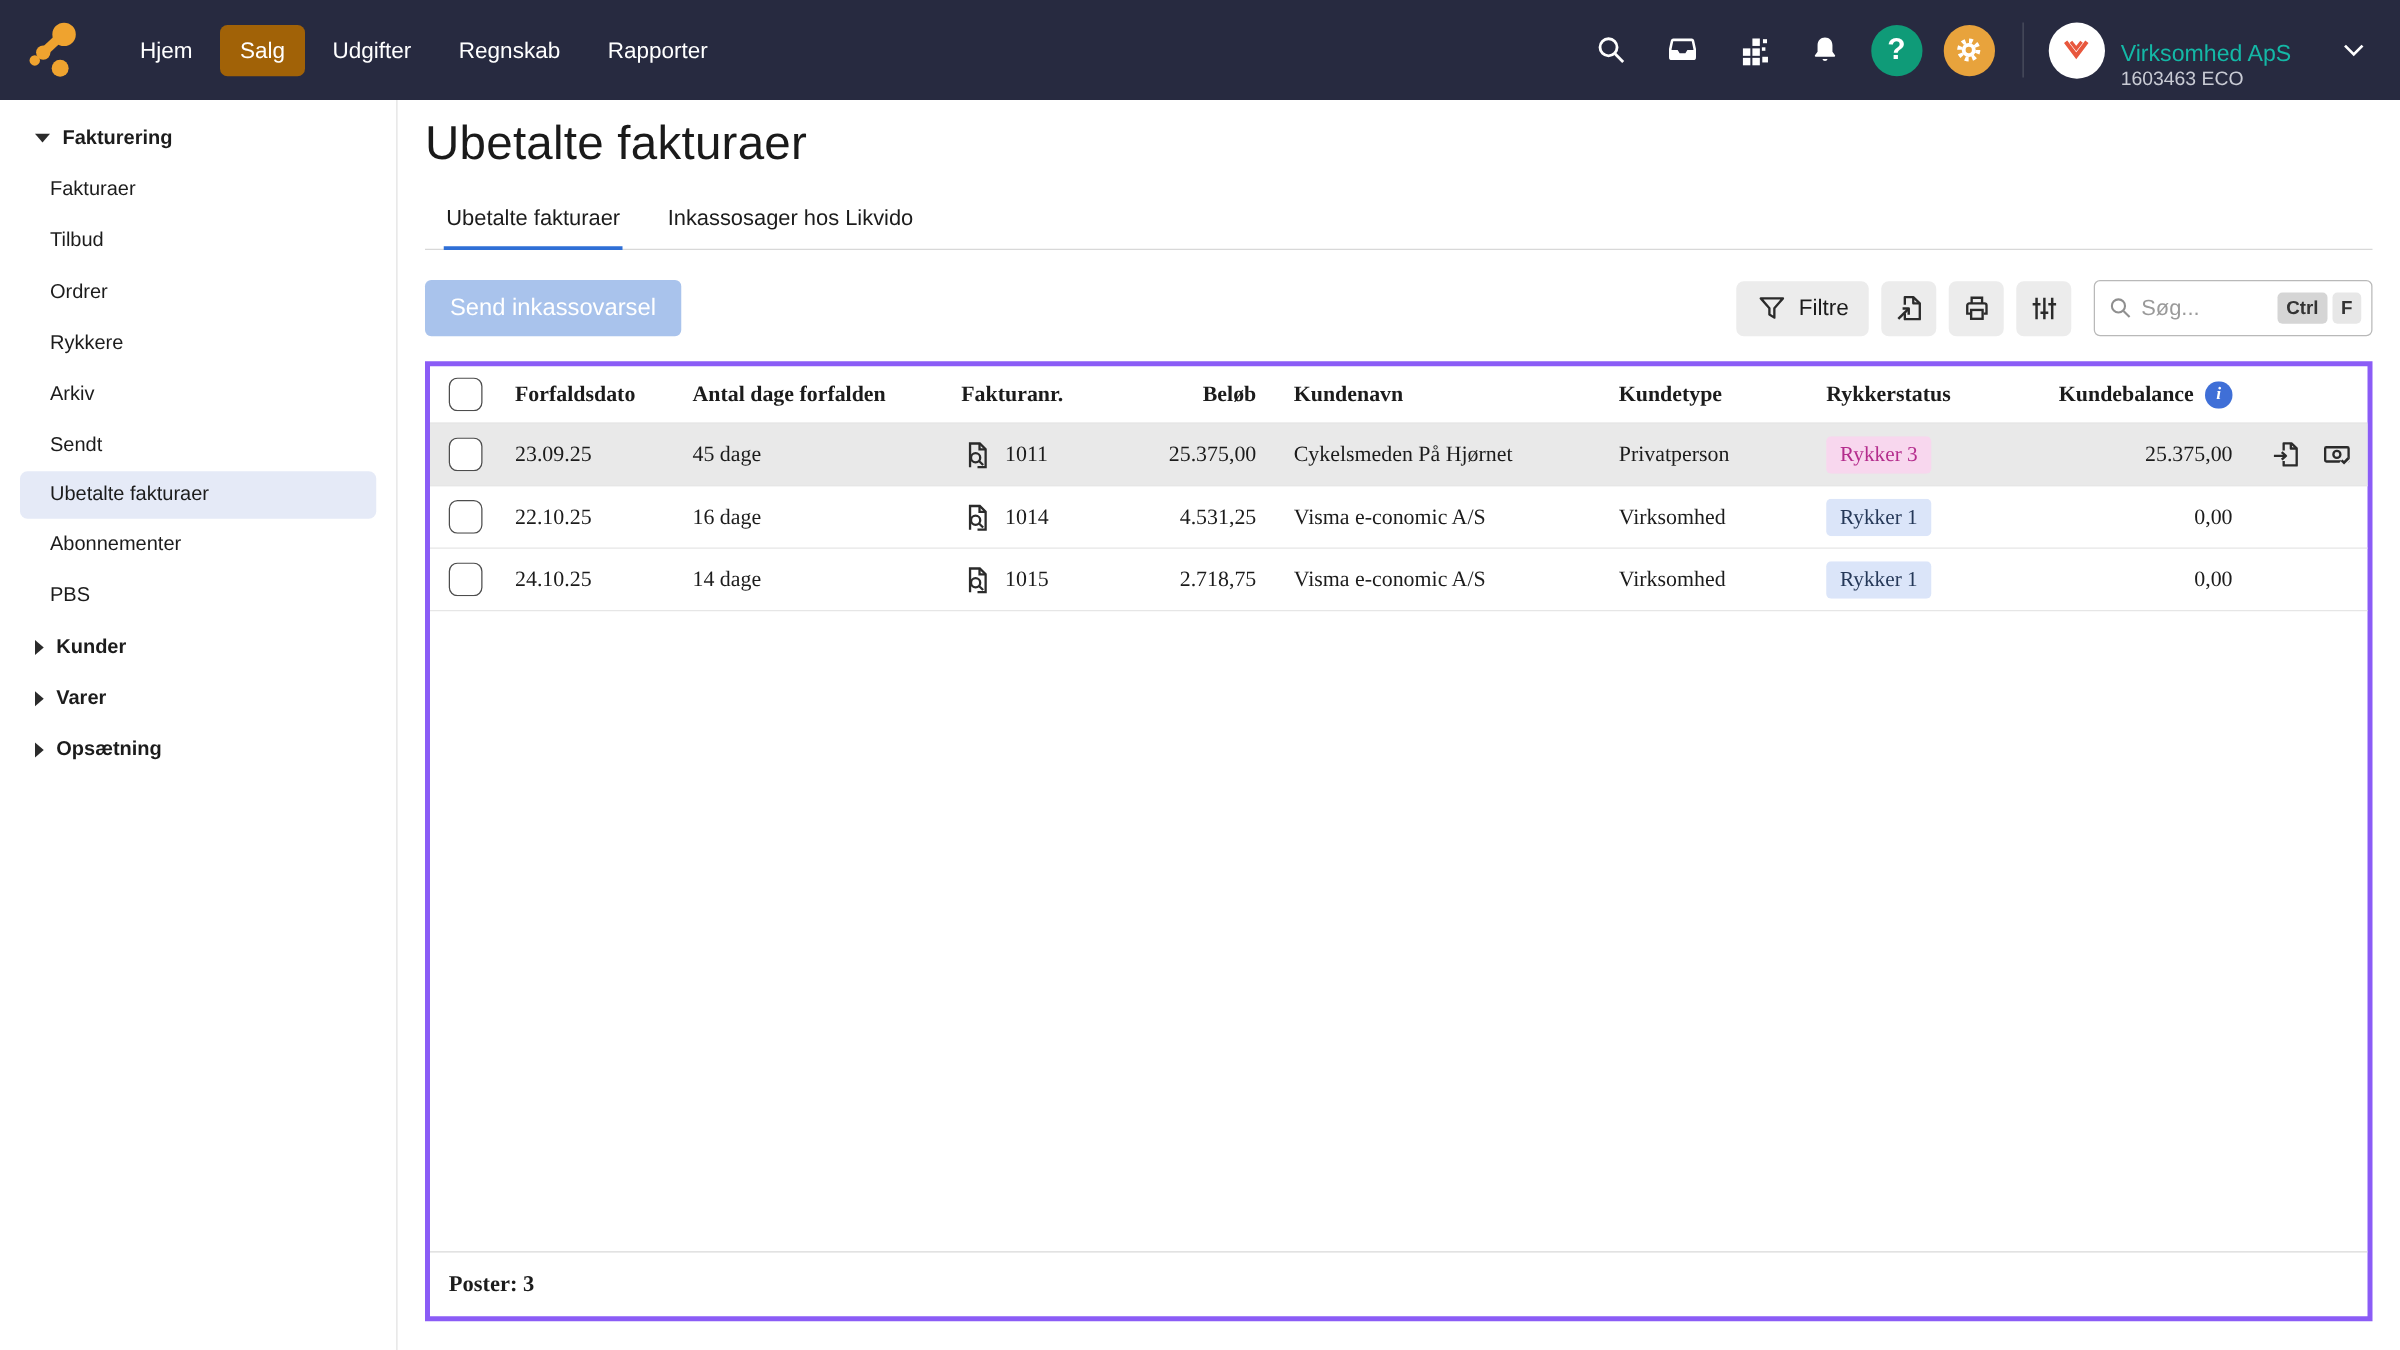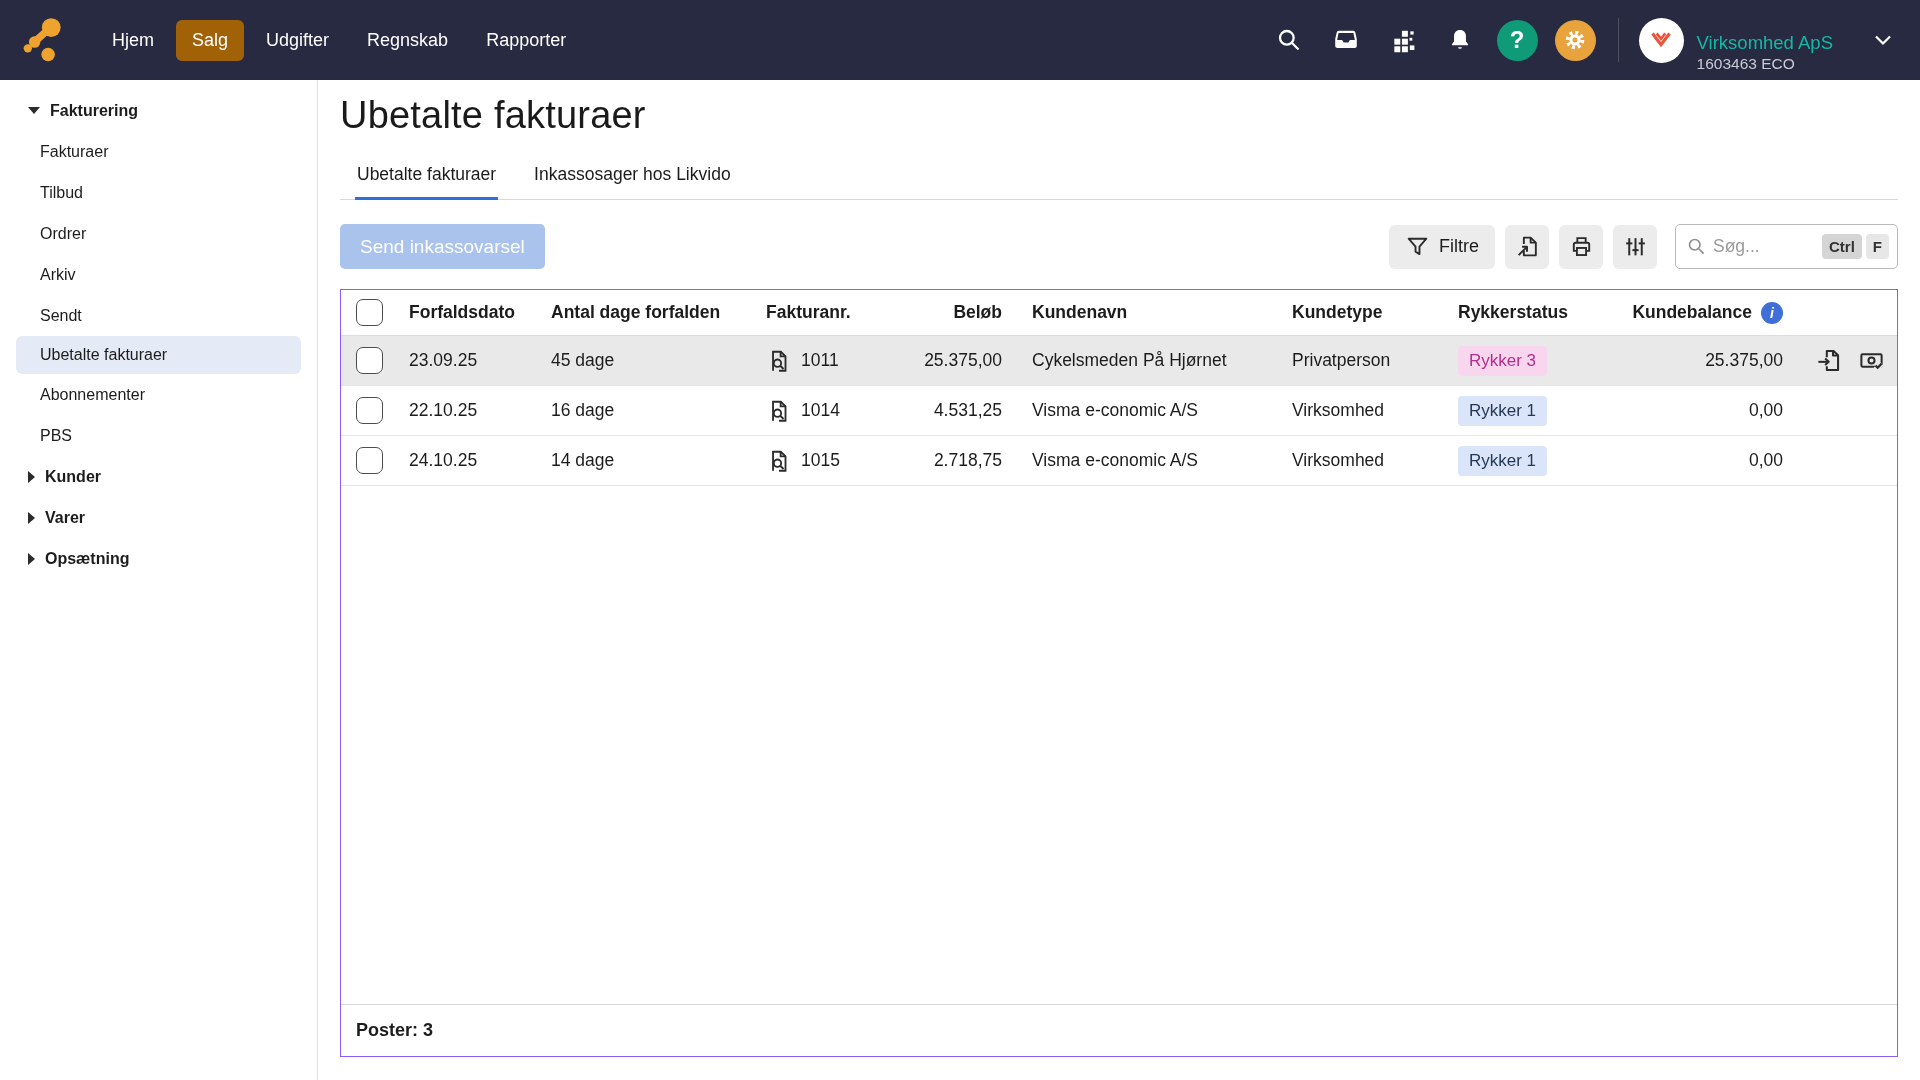--- a/index.html
+++ b/index.html
@@ -57,21 +57,21 @@
     display:flex; align-items:center; padding:0 8px 0 10px; margin-left:8px; }
   .searchbox svg { width:21px; height:21px; flex:none; }
   .searchbox input { border:none; outline:none; flex:1; min-width:0; font-size:17.5px; padding:0 6px;
     font-family:"Liberation Sans", sans-serif; color:#1c1c1c; }
   .searchbox input::placeholder { color:#9a9a9a; }
   .kbd { font-size:15px; font-weight:bold; color:#333; border-radius:4px; padding:4px 7px; }
   .kbd.ctrl { background:#d5d5d5; margin-right:4px; }
   .kbd.f { background:#e7e7e7; }
 
   
-  .table-wrap { margin-top:20px; border:1px solid #8b5cf6; height:768px; display:flex; flex-direction:column; background:#fff; }
+  .table-wrap { margin-top:20px; border:4px solid #8b5cf6; height:768px; display:flex; flex-direction:column; background:#fff;font-family:Liberation Serif, serif; }
   .grid-row { display:grid; grid-template-columns:53px 142px 215px 160px 106px 260px 166px 178px 177px 1fr; align-items:center; }
   .thead { height:46px; font-weight:bold; font-size:17.5px; border-bottom:1px solid #ddd; }
   .trow { height:50px; font-size:17.5px; border-bottom:1px solid #e6e6e6; cursor:pointer; }
   .trow.highlight { background:#e9e9e9; }
   .cell { padding-left:15px; display:flex; align-items:center; gap:9px; overflow:hidden; white-space:nowrap; }
   .cell.num { justify-content:flex-end; padding-left:0; padding-right:15px; }
   .cell.actions { justify-content:flex-end; padding-right:12px; gap:16px; }
   .cell.actions svg { width:27px; height:27px; }
   .checkbox { width:27px; height:27px; border:1.5px solid #4d4d4d; border-radius:7px; background:#fff; cursor:pointer; }
   .inv-icon { width:26px; height:26px; flex:none; }
@@ -158,20 +158,21 @@
 <div class="layout">
 
   <div class="sidebar">
     <div class="side-item side-header">
       <span class="caret-down"></span>
       <span>Fakturering</span>
     </div>
     <div class="side-item side-child">Fakturaer</div>
     <div class="side-item side-child">Tilbud</div>
     <div class="side-item side-child">Ordrer</div>
+    <div class="side-item side-child">Rykkere</div>
     <div class="side-item side-child">Arkiv</div>
     <div class="side-item side-child">Sendt</div>
     <div class="side-item side-child selected">Ubetalte fakturaer</div>
     <div class="side-item side-child">Abonnementer</div>
     <div class="side-item side-child">PBS</div>
     <div class="side-item side-header">
       <span class="caret-right"></span>
       <span>Kunder</span>
     </div>
     <div class="side-item side-header">

